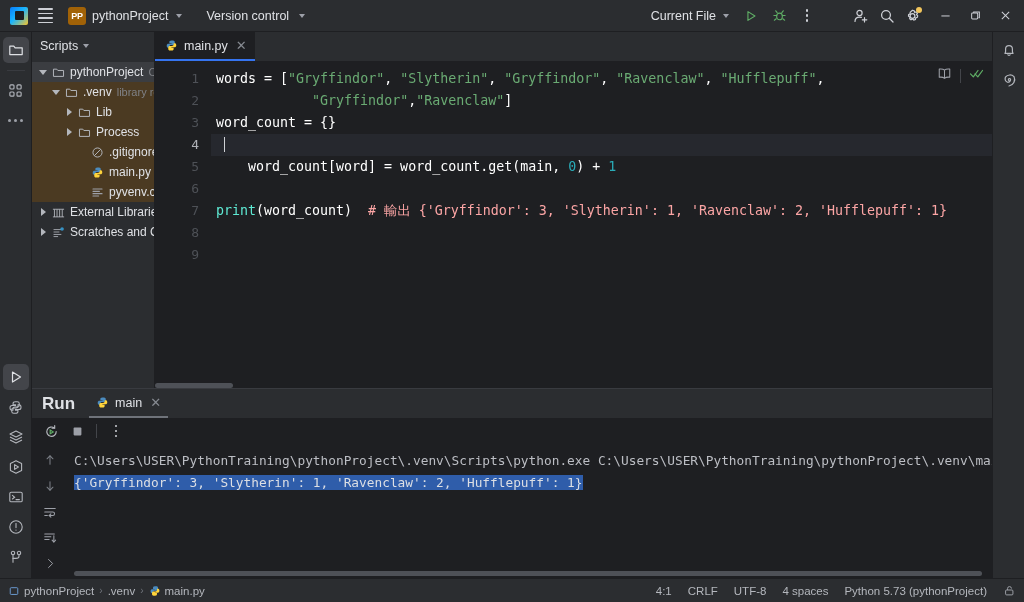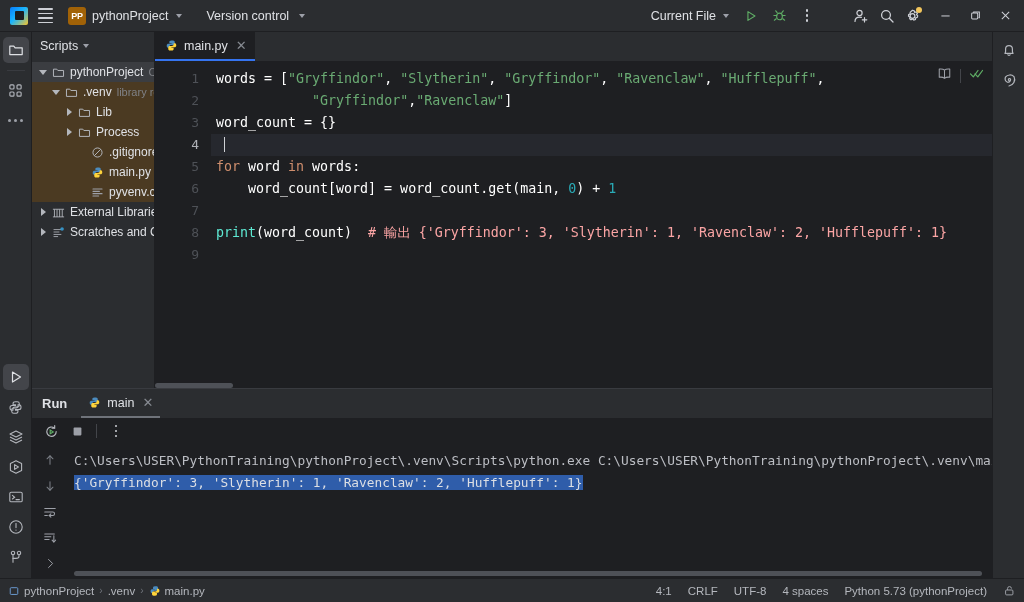--- a/index.html
+++ b/index.html
@@ -115,21 +115,21 @@
   @keyframes blink { 50% { opacity:0; } }
   .ed-widgets { position:absolute; top:5px; right:8px; display:flex; align-items:center; gap:8px; }
   .ed-div { width:1px; height:14px; background:#43454a; }
   .ed-scroll { position:absolute; left:0; bottom:0; height:5px; background:#4e5157; border-radius:3px; }
 
   
   .run-pane { height:190px; min-height:190px; background:#1e1f22; display:flex; flex-direction:column;
               border-top:1px solid #393b40; }
   .run-header { height:29px; min-height:29px; display:flex; align-items:center; padding:0 10px;
                 background:#2b2d30; gap:14px; }
-  .run-title { font-size:13px; font-weight:bold; color:#dfe1e5; }
+  .run-title { font-size:17px; font-weight:bold; color:#dfe1e5; }
   .run-tab { display:flex; align-items:center; gap:6px; font-size:12.5px; color:#dfe1e5;
              height:29px; padding:0 7px; border-bottom:2px solid #6f737a; }
   .run-toolbar2 { height:26px; min-height:26px; display:flex; align-items:center; gap:4px;
                   padding:0 8px; background:#1e1f22; }
   .rt-btn { width:22px; height:22px; display:flex; align-items:center; justify-content:center;
             border-radius:4px; color:#b4b7bd; }
   .rt-sep { width:1px; height:14px; background:#43454a; margin:0 4px; }
   .console-row { flex:1 1 auto; display:flex; min-height:0; }
   .console-gutter { width:36px; min-width:36px; display:flex; flex-direction:column;
                     align-items:center; padding-top:6px; gap:5px; background:#1e1f22; }
@@ -457,21 +457,20 @@
                 <div class="gline">6</div>
                 <div class="gline">7</div>
                 <div class="gline">8</div>
                 <div class="gline">9</div>
               </div>
             <div class="code" id="code">
                 <div class="cline"><span class="id">words </span><span class="id">= </span><span class="id">[</span><span class="s">"Gryffindor"</span><span class="id">, </span><span class="s">"Slytherin"</span><span class="id">, </span><span class="s">"Gryffindor"</span><span class="id">, </span><span class="s">"Ravenclaw"</span><span class="id">, </span><span class="s">"Hufflepuff"</span><span class="id">,</span></div>
                 <div class="cline"><span class="id">            </span><span class="s">"Gryffindor"</span><span class="id">,</span><span class="s">"Ravenclaw"</span><span class="id">]</span></div>
                 <div class="cline"><span class="id">word_count = {}</span></div>
                 <div class="cline cur"> <span class="caret"></span></div>
-                <div class="cline"><span class="k">for</span><span class="id"> word </span><span class="k">in</span><span class="id"> words:</span></div>
                 <div class="cline"><span class="id">    word_count[word] = word_count.get(main, </span><span class="n">0</span><span class="id">) + </span><span class="n">1</span></div>
                 <div class="cline"> </div>
                 <div class="cline"><span class="fn">print</span><span class="id">(word_count)  </span><span class="c"># 輸出 {'Gryffindor': 3, 'Slytherin': 1, 'Ravenclaw': 2, 'Hufflepuff': 1}</span></div>
                 <div class="cline"> </div>
               </div>
 
             <div class="ed-widgets">
               <span>
                 <svg width="15" height="15" viewBox="0 0 16 16" stroke="#9da0a8" stroke-width="1.1" fill="none" stroke-linejoin="round">
                   <path d="M8 4.4 C6.6 3.2 4.4 3 2.4 3.3 V12 c2-.3 4.2-.1 5.6 1.1 C9.4 11.9 11.6 11.7 13.6 12 V3.3 C11.6 3 9.4 3.2 8 4.4z"></path>

